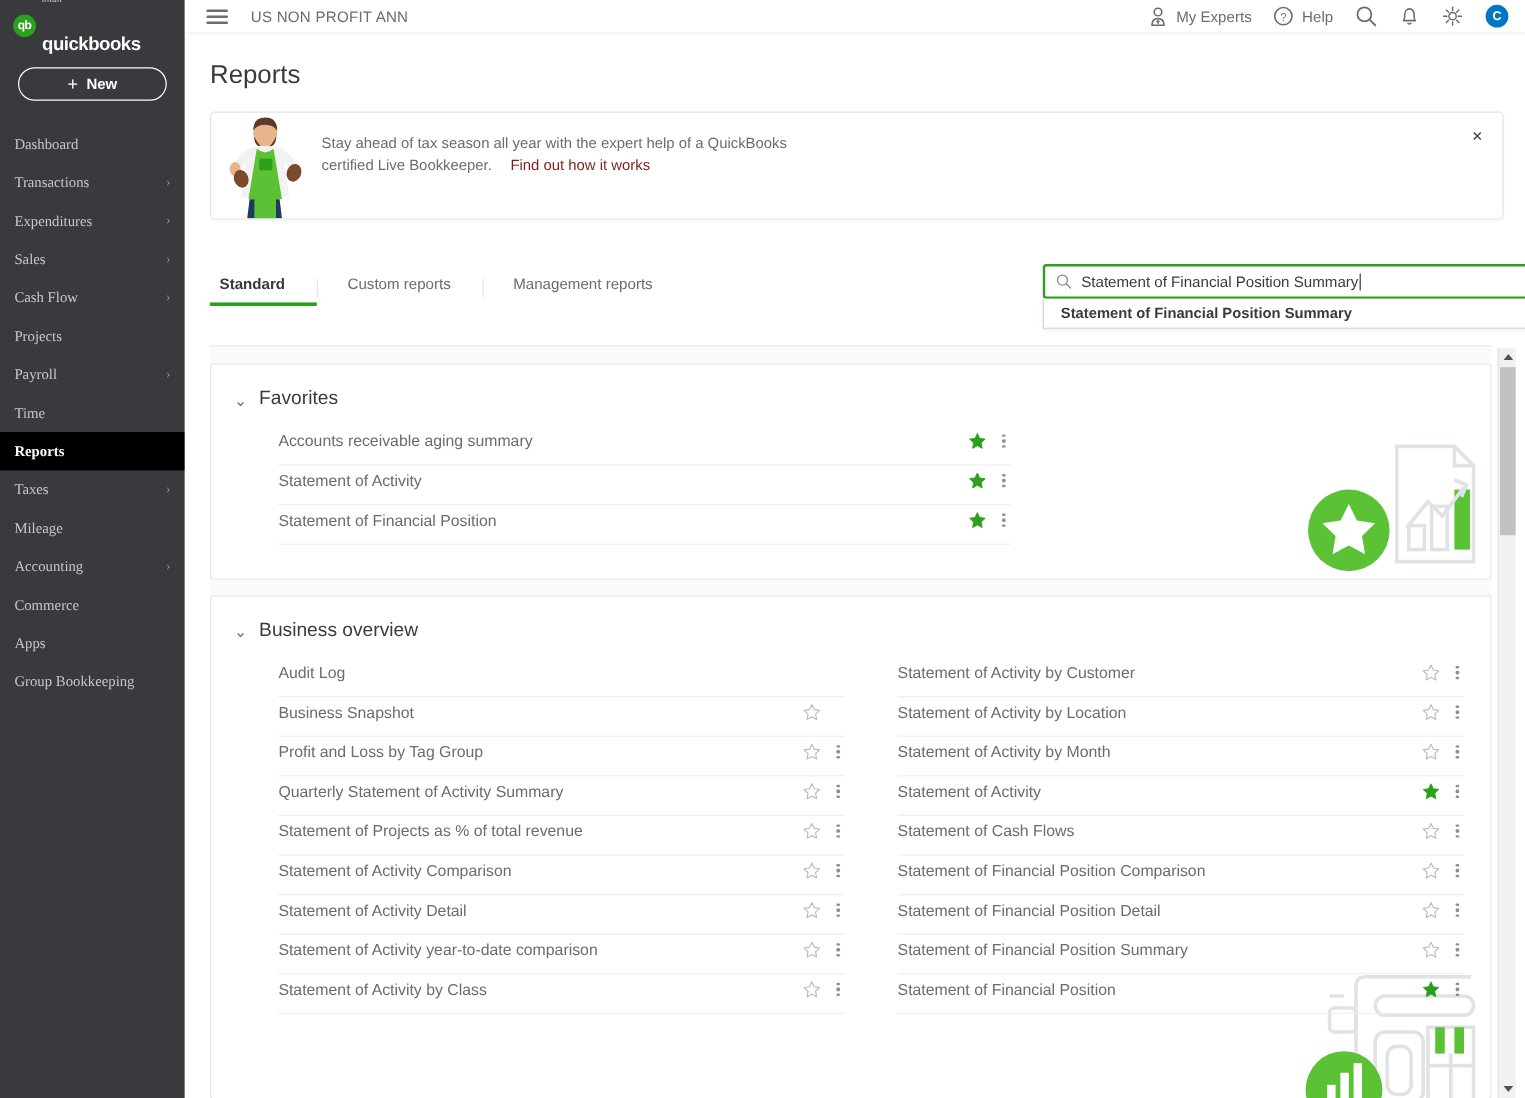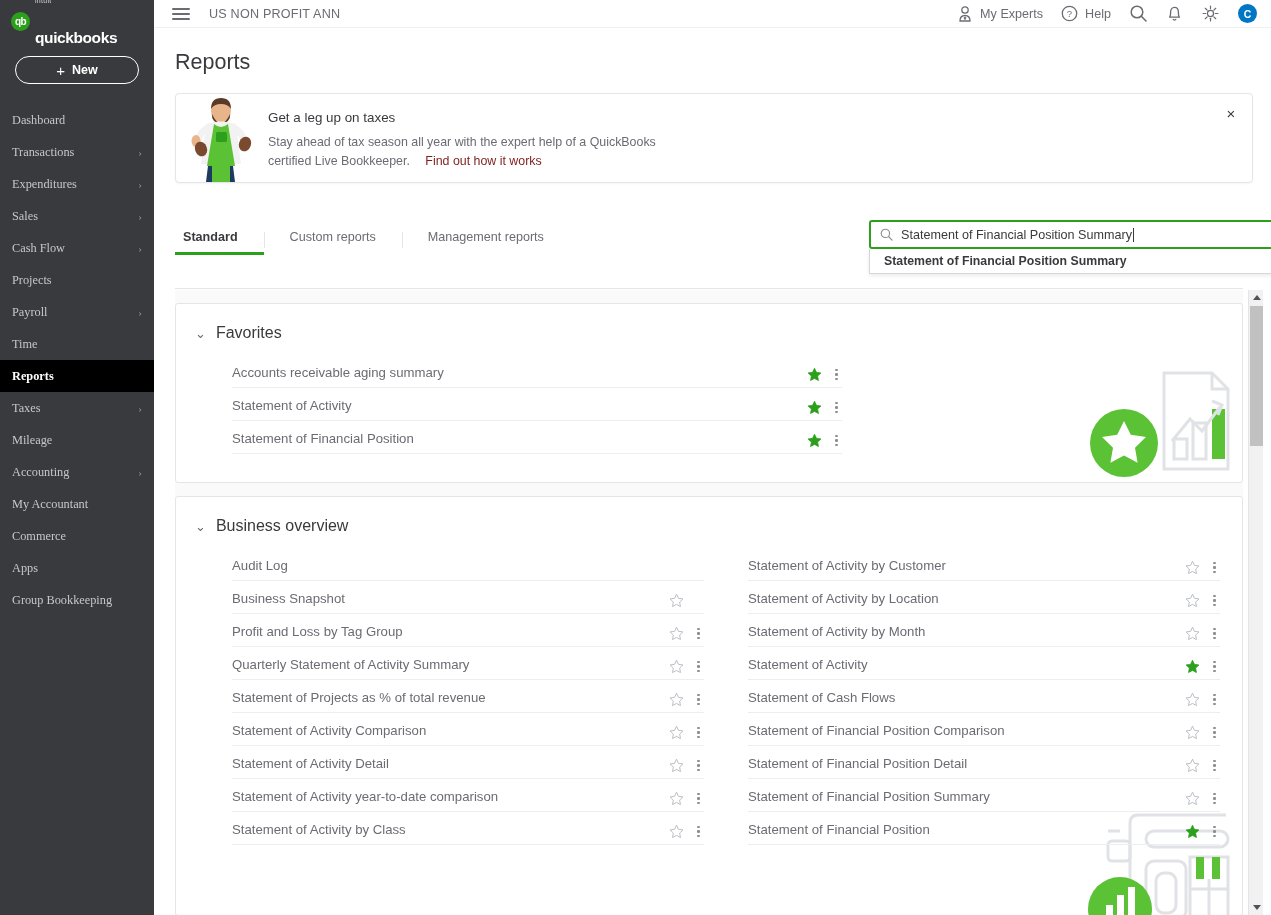--- a/index.html
+++ b/index.html
@@ -130,21 +130,21 @@
   .sec-head { display: flex; align-items: center; padding: 20px 0 0 19px; }
   .sec-chevron { font-size: 13px; color: #6b6c72; margin-right: 10px; line-height: 1; }
   .sec-title { font-size: 16px; color: #393a3d; font-weight: 400; }
 
   .cols { display: flex; padding: 13px 0 0 0; position: relative; z-index: 2; }
   .col { flex: 1 1 0; padding: 0 22px 0 56px; }
   .col.right { padding: 0 22px 0 22px; }
   .col.single { padding: 0 400px 0 56px; }
 
   .row {
-    display: flex; align-items: flex-end; min-height: 33px;
+    display: flex; align-items: flex-start; min-height: 33px;
     border-bottom: 1px solid #eceef0; padding: 5px 0;
   }
   .row-label { flex: 1; font-size: 13.2px; color: #6b6c72; line-height: 1.28; padding-right: 10px; }
   .row-actions { display: flex; align-items: center; gap: 9px; flex: 0 0 auto; }
   .star { width: 15px; height: 15px; cursor: pointer; display: block; }
   .star-spacer { width: 15px; height: 15px; }
   .kebab { width: 11px; display: flex; flex-direction: column; align-items: center; gap: 2.2px; cursor: pointer; padding: 2px 0; }
   .kebab i { width: 2.2px; height: 2.2px; background: #8d8e90; border-radius: 50%; display: block; }
   .kebab-spacer { width: 11px; }
 
@@ -226,23 +226,20 @@
         <div class="nav-item">
           <span>Taxes</span>
           <span class="nav-chevron">›</span>
         </div>
         <div class="nav-item">
           <span>Mileage</span>
         </div>
         <div class="nav-item">
           <span>Accounting</span>
           <span class="nav-chevron">›</span>
-        </div>
-        <div class="nav-item">
-          <span>My Accountant</span>
         </div>
         <div class="nav-item">
           <span>Commerce</span>
         </div>
         <div class="nav-item">
           <span>Apps</span>
         </div>
         <div class="nav-item">
           <span>Group Bookkeeping</span>
         </div>
@@ -314,21 +311,20 @@
           <path d="M30 31 q-8 4 -11 14 l6 3 q3 -9 8 -11z" fill="#f2f2f2"></path>
           <path d="M60 31 q8 4 11 14 l-6 3 q-3 -9 -8 -11z" fill="#f2f2f2"></path>
           <ellipse cx="20" cy="47" rx="4.5" ry="6" fill="#e8b48a"></ellipse>
           <ellipse cx="69" cy="50" rx="6" ry="7.5" fill="#7a4a2e" transform="rotate(20 69 50)"></ellipse>
           <ellipse cx="25" cy="55" rx="6" ry="7.5" fill="#7a4a2e" transform="rotate(-20 25 55)"></ellipse>
           <path d="M32 72 l25 0 l2 16 l-29 0 z" fill="#1f3a5f"></path>
           <rect x="36" y="60" width="18" height="28" fill="#5bc236"></rect>
         </svg>
       </div>
       <div class="promo-body">
-        <div class="promo-title">Get a leg up on taxes</div>
         <div class="promo-text">
           <span>Stay ahead of tax season all year with the expert help of a QuickBooks</span><br>
           <span>certified Live Bookkeeper.</span>
           <span class="promo-link">Find out how it works</span>
         </div>
       </div>
       <div class="promo-close">×</div>
     </div>
 
     <div class="tabs" id="tabs-list">

